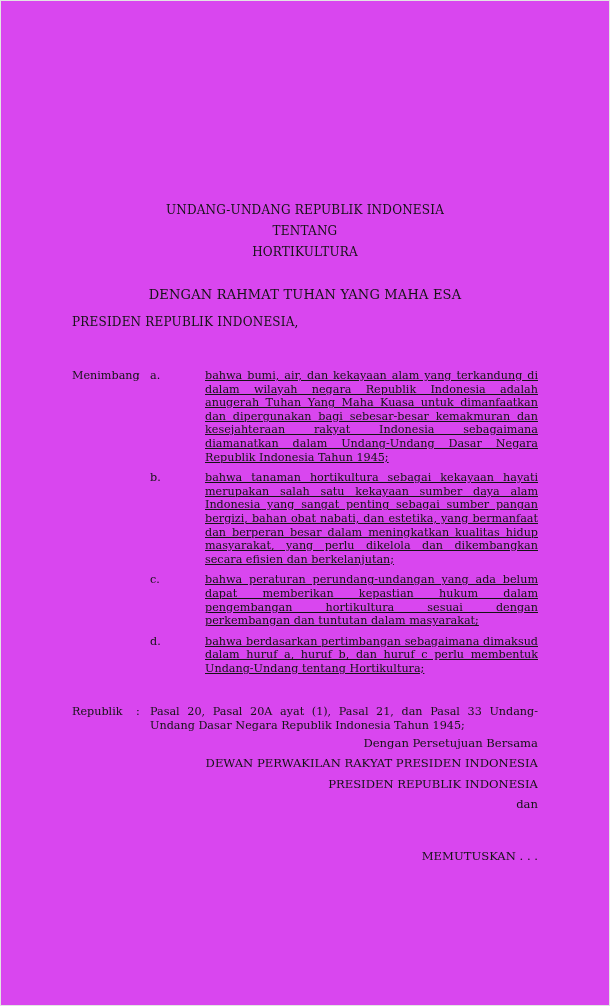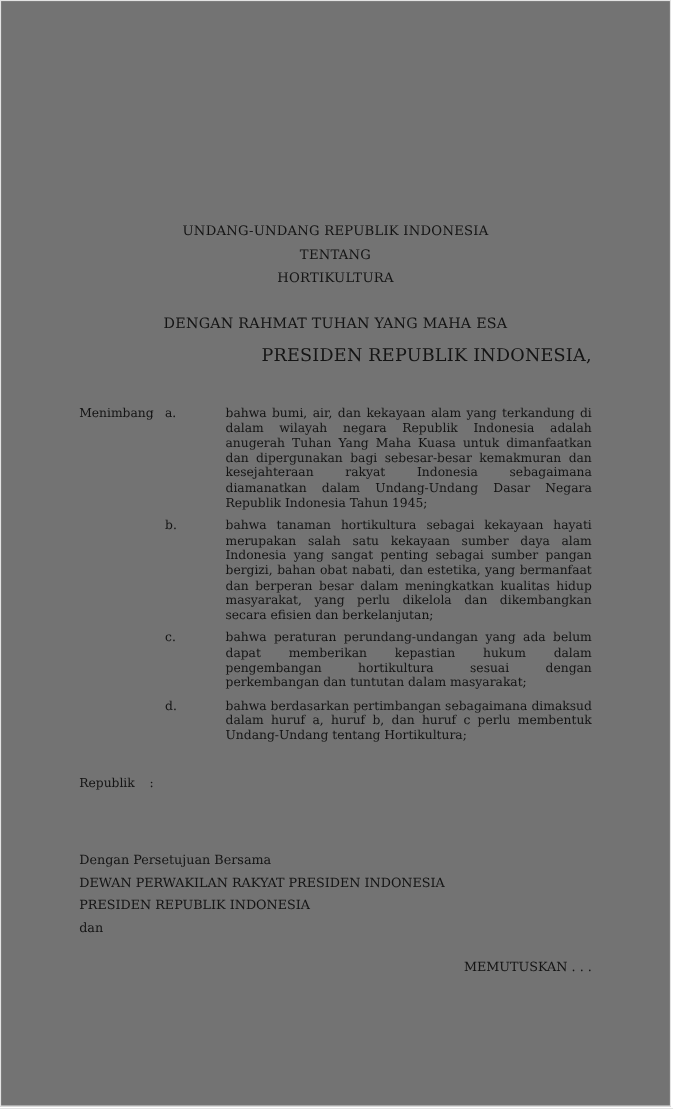--- a/index.html
+++ b/index.html
@@ -5,21 +5,21 @@
   html, body {
     margin: 0;
     padding: 0;
     background: #ffffff;
   }
   .page {
     position: relative;
     width: 610px;
     height: 1006px;
     border: 1px solid #e3e3e3;
-    background: #737373;
+    background: #d946ef;
     color: #141414;
     font-family: "DejaVu Serif", "Liberation Serif", serif;
     overflow: hidden;
     box-sizing: border-box;
   }
   .doc {
     padding: 0 71px;
   }
   .title-block {
     margin-top: 199px;
@@ -32,22 +32,22 @@
   }
   .preamble-1 {
     margin-top: 21px;
     text-align: center;
     font-size: 13px;
     line-height: 21px;
     letter-spacing: 0.2px;
   }
   .preamble-2 {
     margin-top: 7px;
-    text-align: right;
-    font-size: 16px;
+    text-align: left;
+    font-size: 12px;
     line-height: 21px;
     letter-spacing: 0.2px;
   }
   .clause {
     display: flex;
     font-size: 11.2px;
     line-height: 13.6px;
   }
   .clause-menimbang {
     margin-top: 36px;
@@ -73,34 +73,34 @@
   .consideration:last-child {
     margin-bottom: 0;
   }
   .consideration-letter {
     width: 55px;
     flex: 0 0 55px;
   }
   .consideration-text {
     flex: 1 1 auto;
     text-align: justify;
+    text-decoration: underline;
   }
   .mengingat-text {
     text-align: justify;
   }
   .agreement-block {
-    margin-top: 52px;
-    text-align: left;
+    text-align: right;
     font-size: 11.6px;
   }
   .agreement-block div {
     line-height: 20.5px;
   }
   .memutuskan {
-    margin-top: 19px;
+    margin-top: 34px;
     text-align: right;
     font-size: 11.6px;
     line-height: 14px;
   }
 </style>
 </head>
 <body>
 
 <div class="page">
   <div class="doc">
@@ -138,20 +138,21 @@
           <div class="consideration-letter">d.</div>
           <div class="consideration-text">bahwa berdasarkan pertimbangan sebagaimana dimaksud dalam huruf a, huruf b, dan huruf c perlu membentuk Undang-Undang tentang Hortikultura;</div>
         </div>
 
       </div>
     </div>
 
     <div class="clause clause-mengingat">
       <div class="clause-label">Republik</div>
       <div class="clause-colon">:</div>
+      <div class="clause-body mengingat-text">Pasal 20, Pasal 20A ayat (1), Pasal 21, dan Pasal 33 Undang-Undang Dasar Negara Republik Indonesia Tahun 1945;</div>
     </div>
 
     <div class="agreement-block">
       <div>Dengan Persetujuan Bersama</div>
       <div>DEWAN PERWAKILAN RAKYAT PRESIDEN INDONESIA</div>
       <div>PRESIDEN REPUBLIK INDONESIA</div>
       <div>dan</div>
     </div>
 
     <div class="memutuskan">MEMUTUSKAN . . .</div>

